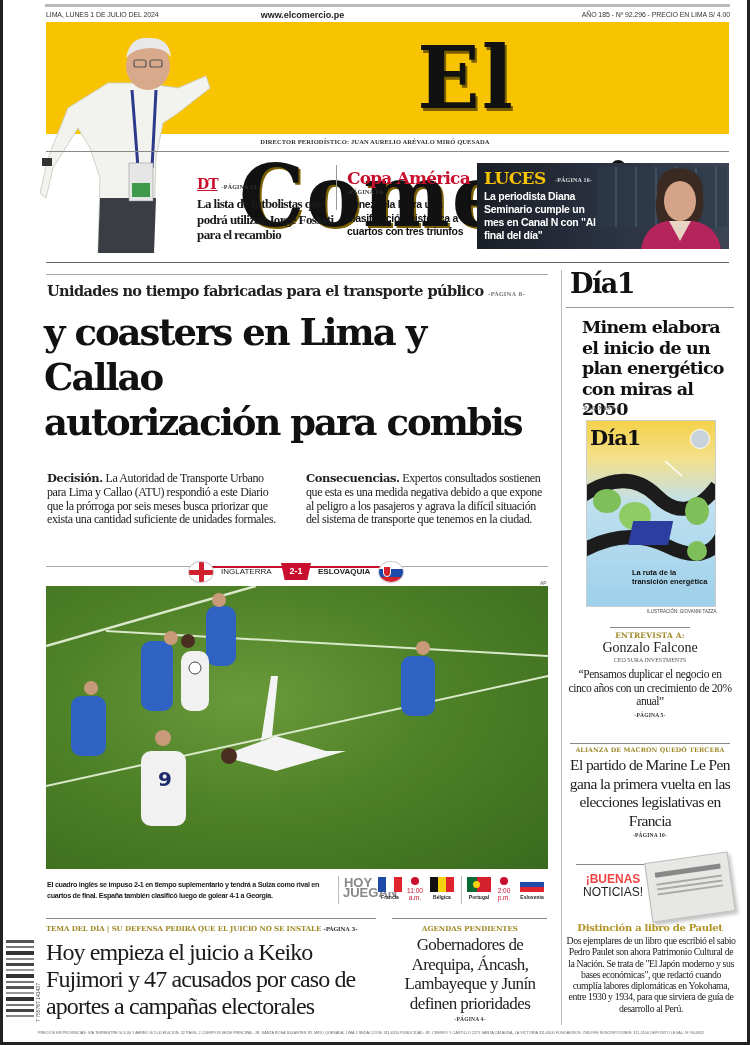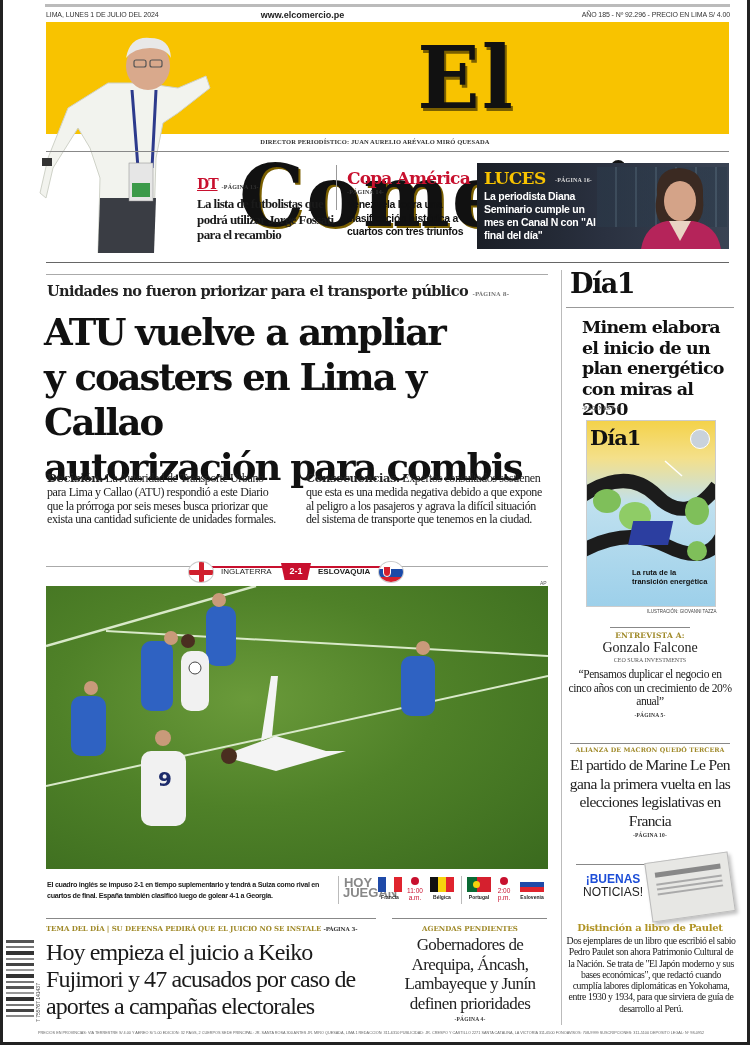--- a/index.html
+++ b/index.html
@@ -90,25 +90,24 @@
   </svg>
   <div class="abs" style="left:7px;top:5px;font-family:'DejaVu Serif',serif;font-weight:bold;font-size:17px;color:#f8c300;letter-spacing:-0.6px;">LUCES</div>
   <div class="abs pg" style="left:78px;top:14px;color:#ddd;">-PÁGINA 16-</div>
   <div class="abs teaser-body" style="left:7px;top:27px;width:115px;color:#fff;font-size:10.5px;line-height:13px;">La periodista Diana Seminario cumple un mes en Canal N con "Al final del día"</div>
 </div>
 
 <div class="hr" style="left:46px;top:262px;width:683px;background:#666;"></div>
 
 <div class="hr" style="left:46px;top:274px;width:502px;background:#aaa;"></div>
 <div class="kicker">
-  <span>Unidades no fueron priorizar para el transporte público</span>
+  <span>Unidades no tiempo fabricadas para el transporte público</span>
   <span class="pg" style="font-size:5.5px;color:#777;">-PÁGINA 8-</span>
 </div>
 <div class="headline">
-  <div>ATU vuelve a ampliar</div>
   <div>y coasters en Lima y Callao</div>
   <div>autorización para combis</div>
 </div>
 
 <div class="deck" style="left:47px;width:235px;">
   <b>Decisión.</b>
   <span>La Autoridad de Transporte Urbano para Lima y Callao (ATU) respondió a este Diario que la prórroga por seis meses busca priorizar que exista una cantidad suficiente de unidades formales.</span>
 </div>
 <div class="deck" style="left:306px;width:245px;">
   <b>Consecuencias.</b>
@@ -221,21 +220,21 @@
 
 <div class="hr" style="left:570px;top:743px;width:160px;background:#888;"></div>
 <div class="abs" style="left:562px;top:746px;width:176px;text-align:center;">
   <div class="gold" style="font-family:'DejaVu Serif',serif;font-weight:bold;font-size:6.3px;letter-spacing:0.1px;">ALIANZA DE MACRON QUEDÓ TERCERA</div>
   <div class="light-hl" style="font-size:15.5px;line-height:18.5px;margin-top:3px;letter-spacing:-0.6px;padding:0 6px;">El partido de Marine Le Pen gana la primera vuelta en las elecciones legislativas en Francia</div>
   <div class="pg" style="margin-top:2px;font-size:5.5px;">-PÁGINA 10-</div>
 </div>
 
 <div class="hr" style="left:576px;top:864px;width:70px;background:#888;"></div>
 <div class="abs" style="left:578px;top:873px;width:70px;text-align:center;font-family:'Liberation Sans',sans-serif;">
-  <div style="font-weight:bold;font-size:12px;color:#1d4ed8;line-height:13px;">¡BUENAS</div>
+  <div style="font-weight:bold;font-size:12px;color:#ef4444;line-height:13px;">¡BUENAS</div>
   <div style="font-size:12px;color:#222;line-height:13px;">NOTICIAS!</div>
 </div>
 <div class="abs" style="left:648px;top:857px;width:84px;height:60px;background:#e7e7e4;border:1px solid #bbb;transform:rotate(-8deg);box-shadow:2px 3px 4px rgba(0,0,0,.25);">
   <div style="margin:10px 8px 0;height:5px;background:#888;"></div>
   <div style="margin:6px 8px 0;height:2px;background:#aaa;"></div>
   <div style="margin:3px 8px 0;height:2px;background:#aaa;"></div>
   <div style="margin:3px 8px 0;height:2px;background:#aaa;"></div>
 </div>
 <div class="abs gold" style="left:562px;top:922px;width:176px;text-align:center;font-family:'DejaVu Serif',serif;font-weight:bold;font-size:10px;color:#b09324;letter-spacing:-0.3px;">Distinción a libro de Paulet</div>
 <div class="abs" style="left:566px;top:935px;width:170px;text-align:center;font-family:'Liberation Serif',serif;font-size:9.8px;line-height:11.3px;color:#222;letter-spacing:-0.4px;">Dos ejemplares de un libro que escribió el sabio Pedro Paulet son ahora Patrimonio Cultural de la Nación. Se trata de "El Japón moderno y sus bases económicas", que redactó cuando cumplía labores diplomáticas en Yokohama, entre 1930 y 1934, para que sirviera de guía de desarrollo al Perú.</div>

